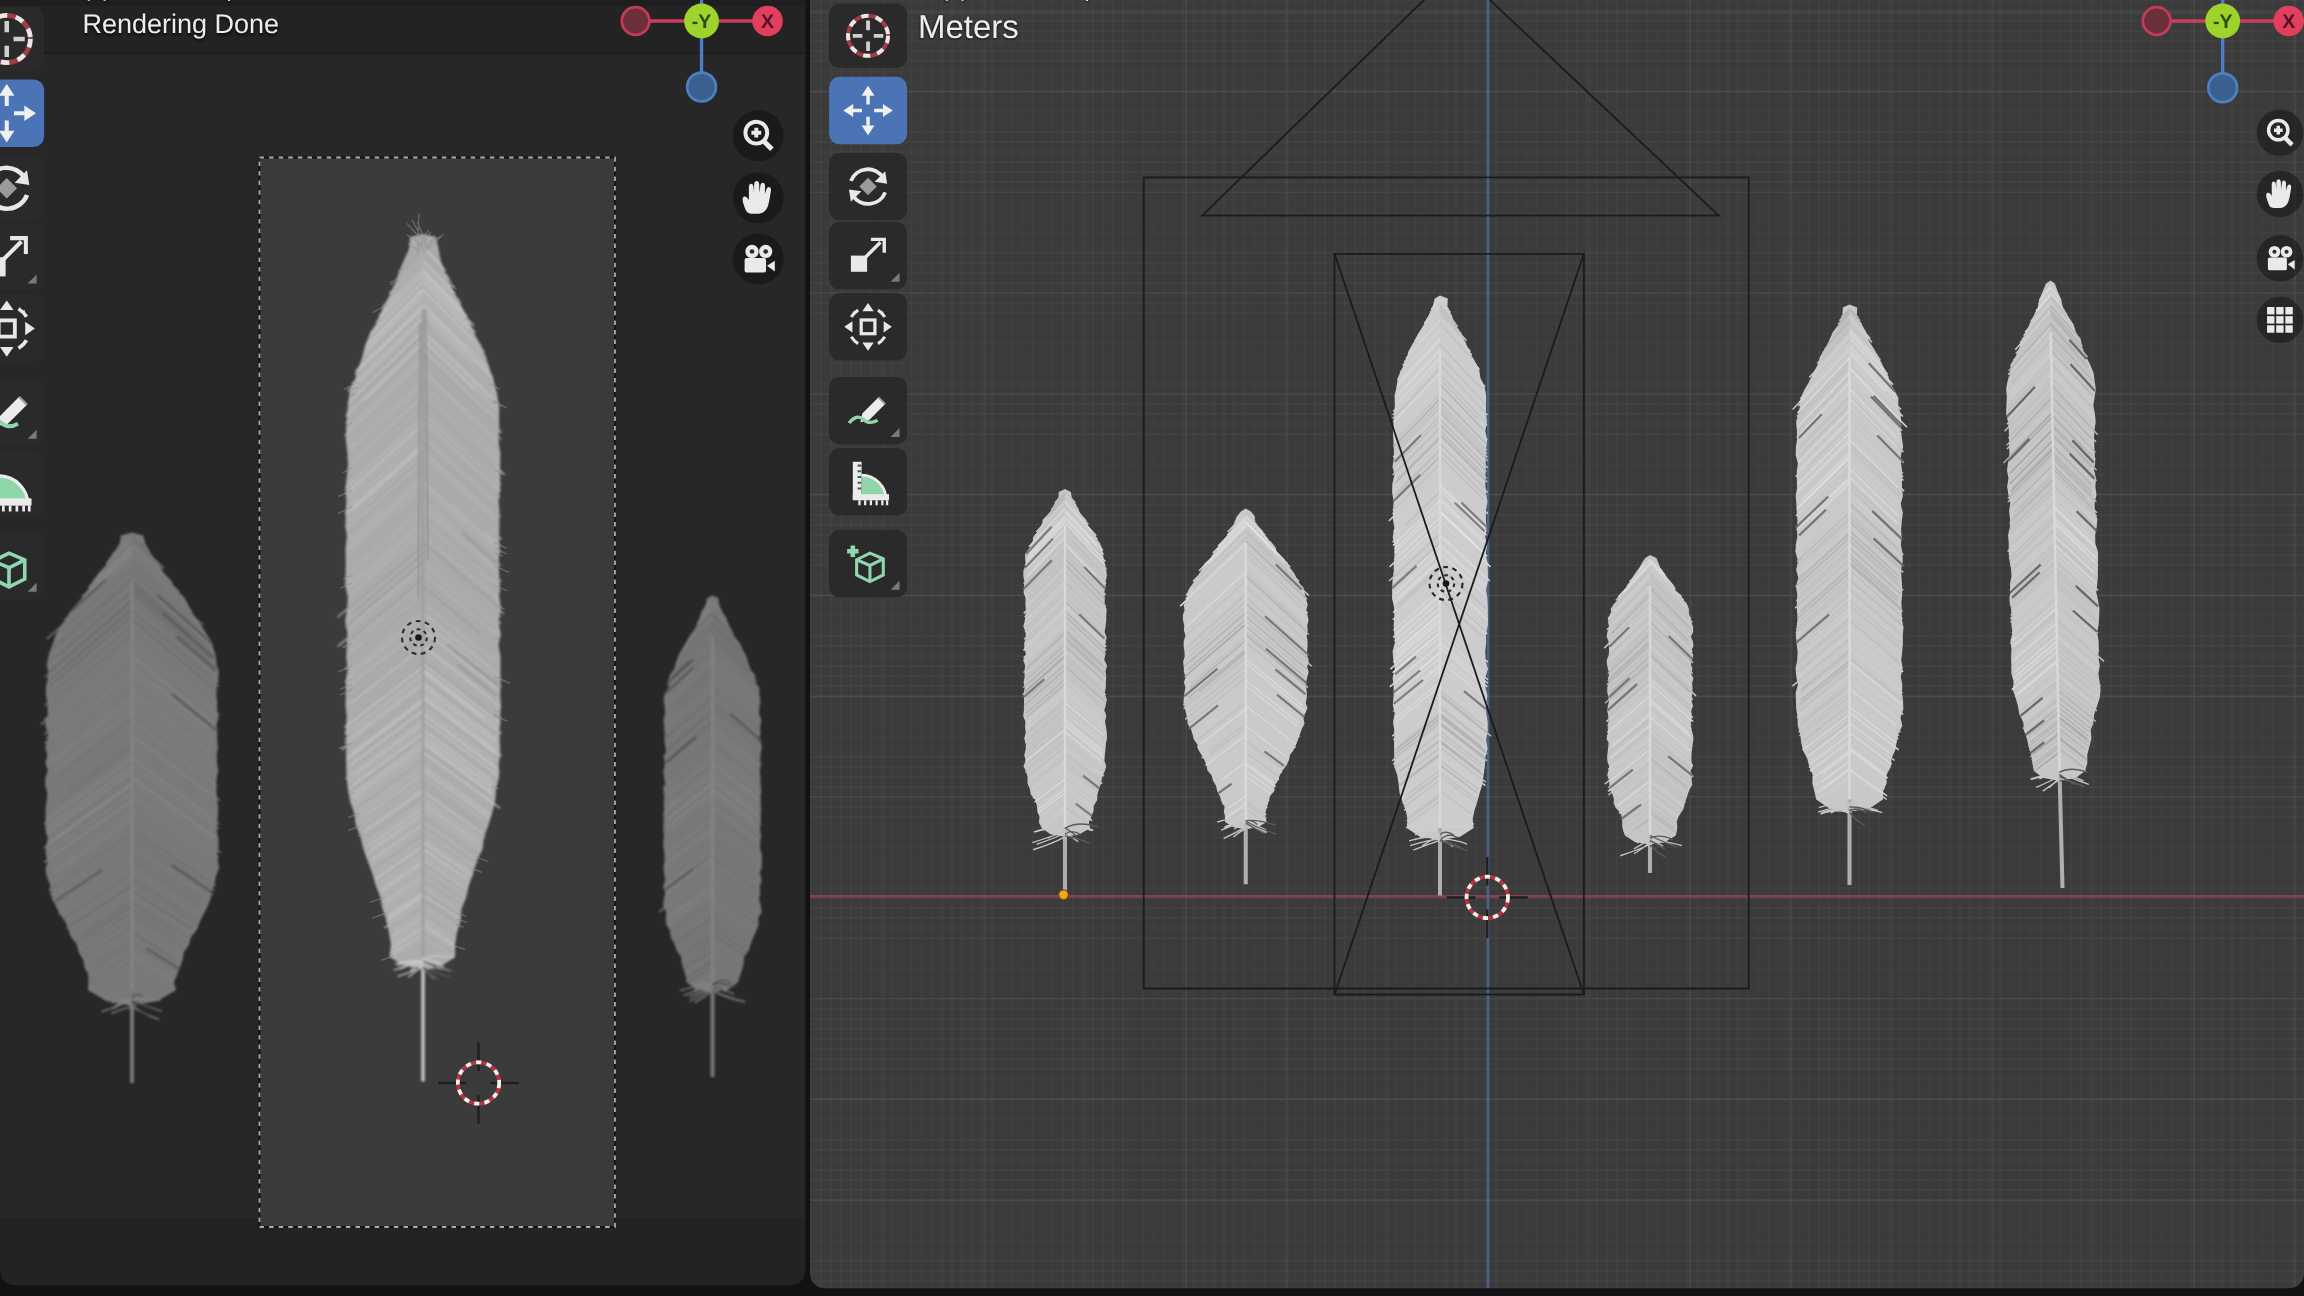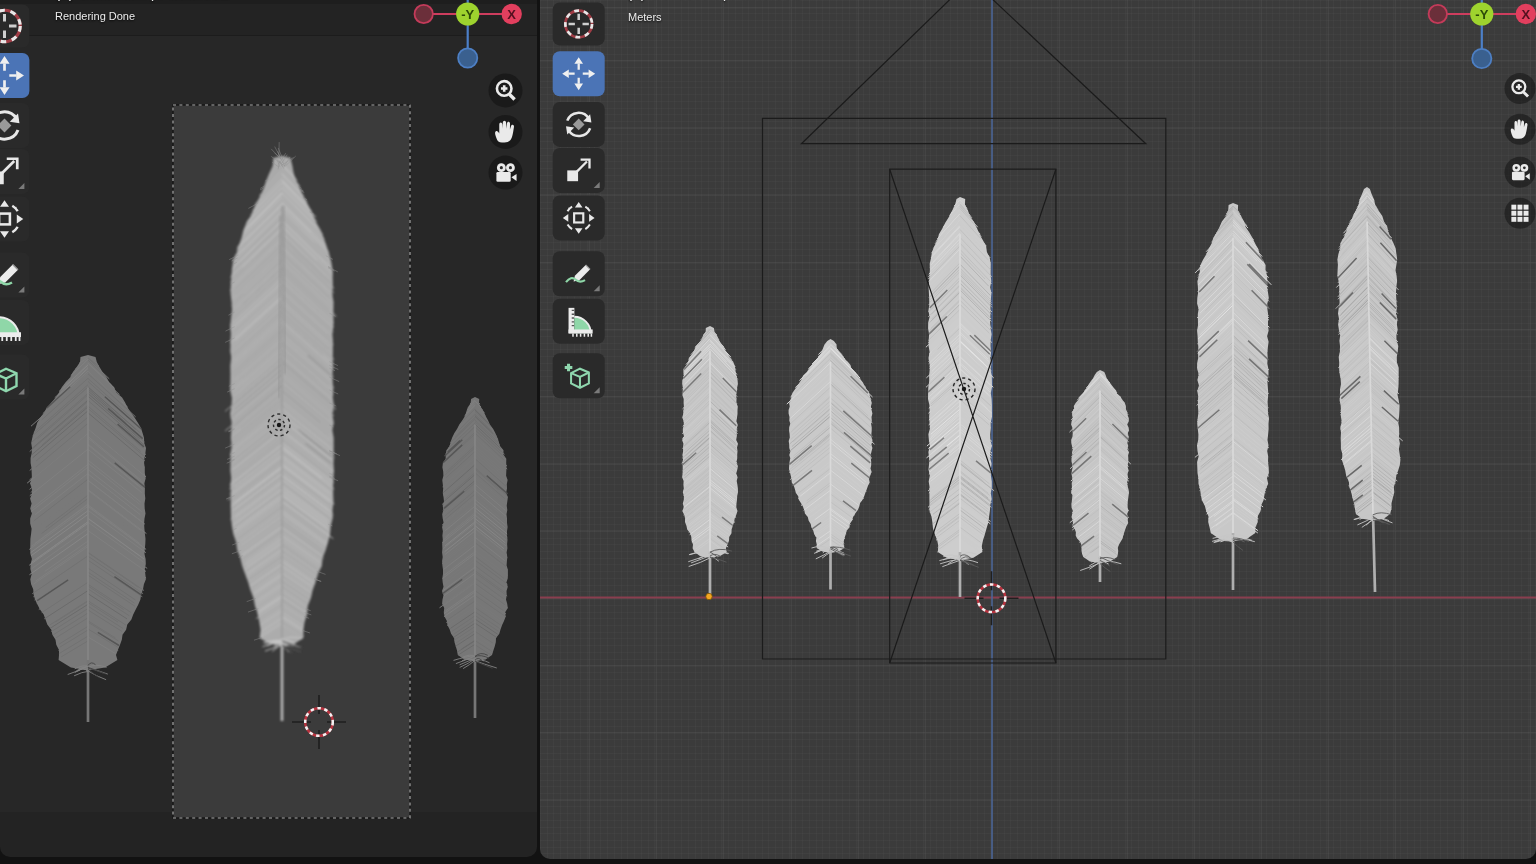--- a/index.html
+++ b/index.html
@@ -152,21 +152,21 @@
       <g transform="translate(505.5,172.6) scale(1.3)" fill="#eaeaea">
 <circle cx="-3.2" cy="-3.8" r="3.4"></circle>
         <circle cx="3.8" cy="-3.8" r="3.4"></circle>
 <circle cx="-3.2" cy="-3.8" r="1.2" fill="#2a2a2a"></circle>
         <circle cx="3.8" cy="-3.8" r="1.2" fill="#2a2a2a"></circle>
 <rect x="-7" y="-0.5" width="11" height="7.5" rx="1"></rect>
 <path d="M4.5,3.5 L8.5,1 V6.5 Z"></path>
       </g>
     </svg>
     <div class="ovl" style="left:55px;top:-15px;font-size:15.5px;line-height:15.5px">(1) Collection | Plane.002</div>
-    <div class="ovl" style="left:55px;top:8px;font-size:11px;line-height:17px">Rendering Done</div>
+    <div class="ovl" style="left:55px;top:8px;font-size:18px;line-height:17px">Rendering Done</div>
   </div>
 <div class="ed" style="left:540px;top:0;width:996px;height:859px;background-color:#3b3b3b;border-radius:0 0 10px 10px;
 background-image:
 repeating-linear-gradient(to right, rgba(255,255,255,0.022) 0 1px, transparent 1px 6.72px),
 repeating-linear-gradient(to bottom, rgba(255,255,255,0.022) 0 1px, transparent 1px 6.72px),
 repeating-linear-gradient(to right, #464646 0 1px, transparent 1px 67.2px),
 repeating-linear-gradient(to bottom, #464646 0 1px, transparent 1px 67.2px);
 background-position:0 0,0 0,48.8px 0,0 60.4px">
     <svg width="996" height="859" style="position:absolute;left:0;top:0">
       <path d="M0,597.5 H996" stroke="#8a3e4f" stroke-width="1.8"></path>
@@ -346,13 +346,13 @@
         <rect x="3.0999999999999996" y="-7.5" width="4.3" height="4.3"></rect>
         <rect x="-7.5" y="-2.2" width="4.3" height="4.3"></rect>
         <rect x="-2.2" y="-2.2" width="4.3" height="4.3"></rect>
         <rect x="3.0999999999999996" y="-2.2" width="4.3" height="4.3"></rect>
         <rect x="-7.5" y="3.0999999999999996" width="4.3" height="4.3"></rect>
         <rect x="-2.2" y="3.0999999999999996" width="4.3" height="4.3"></rect>
         <rect x="3.0999999999999996" y="3.0999999999999996" width="4.3" height="4.3"></rect>
       </g>
     </svg>
     <div class="ovl" style="left:87px;top:-15px;font-size:15.5px;line-height:15.5px">(1) Collection | Plane.002</div>
-    <div class="ovl" style="left:88px;top:9px;font-size:11px;line-height:17px">Meters</div>
+    <div class="ovl" style="left:72px;top:9px;font-size:22px;line-height:17px">Meters</div>
   </div>
 </body></html>

